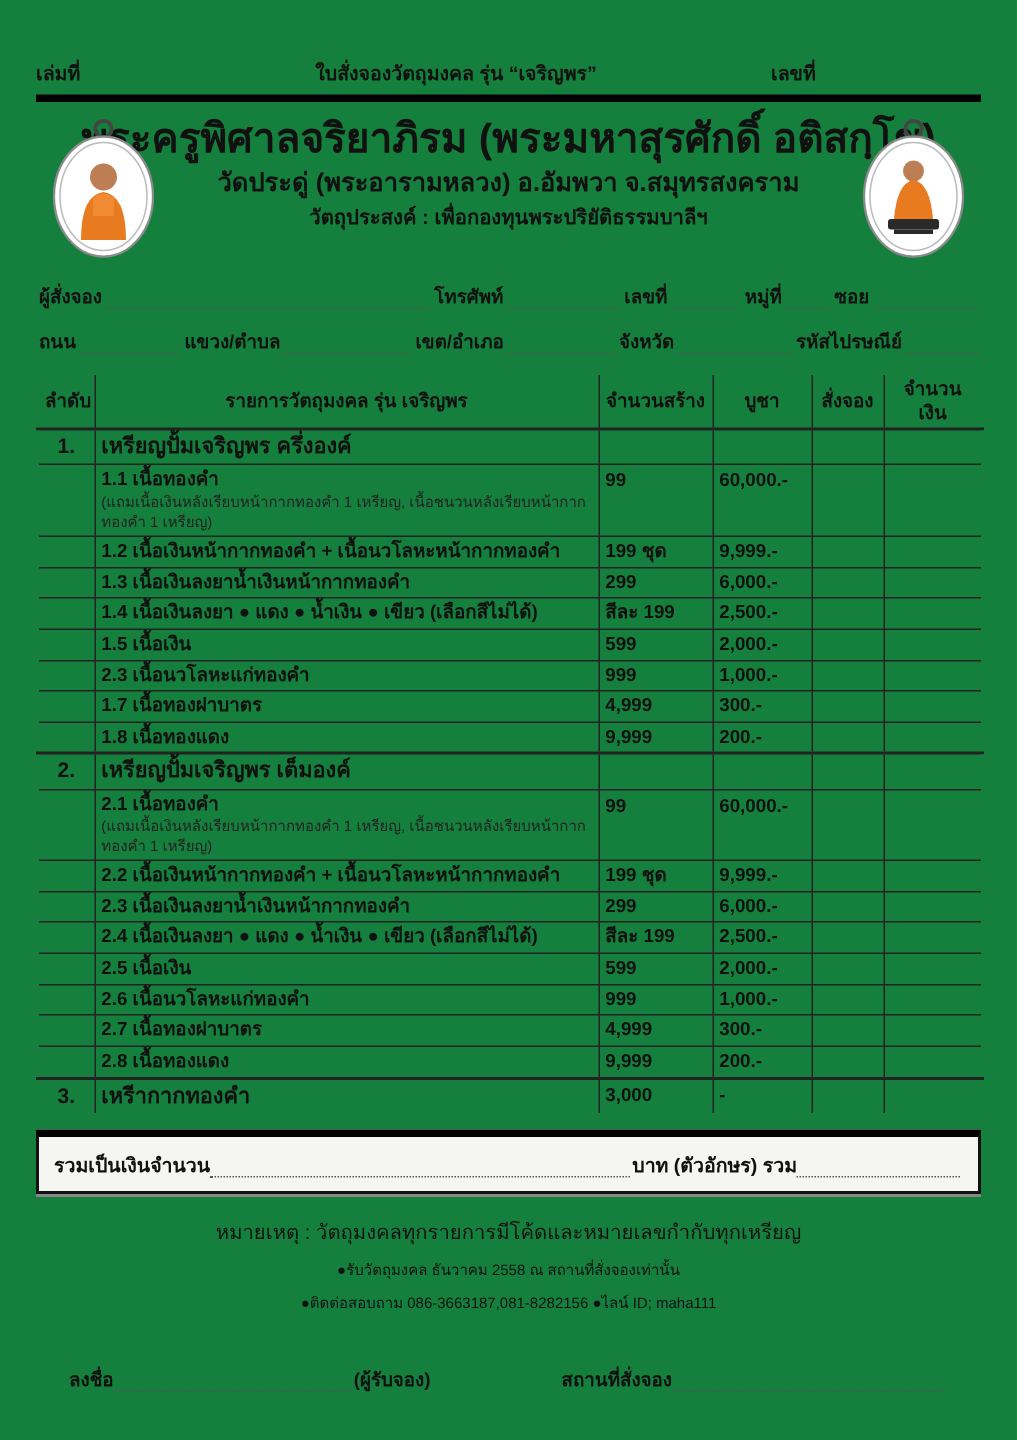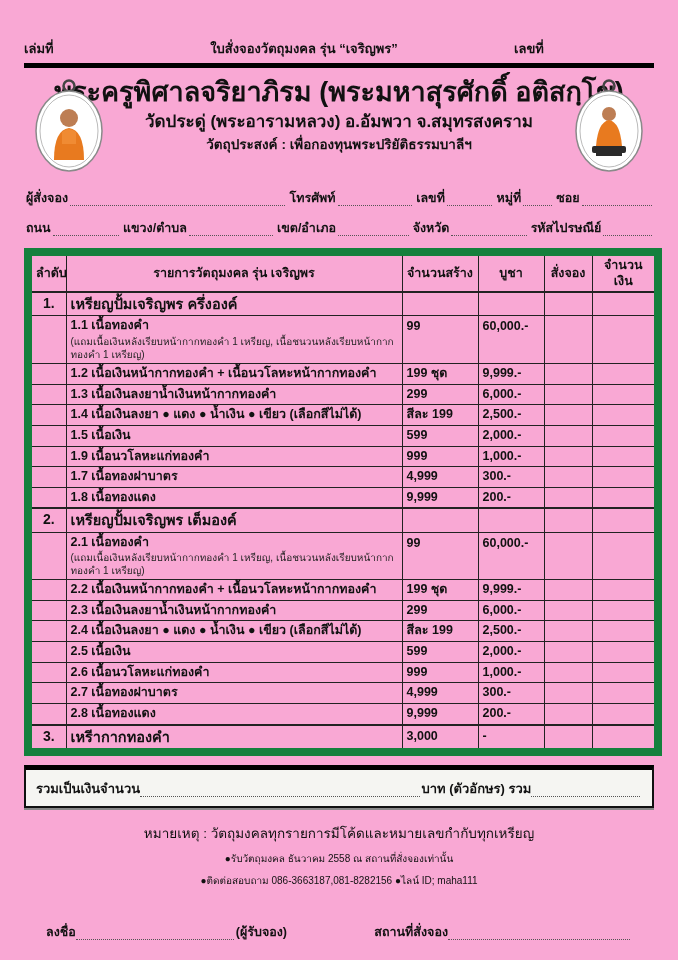--- a/index.html
+++ b/index.html
@@ -1,17 +1,17 @@
 <!DOCTYPE html>
 <html><head>
 <meta charset="utf-8">
 <style>
   html,body{margin:0;padding:0;background:#ddddda;}
   .page{
-    width:678px;height:960px;background:#f9a8d4;color:#111;
+    width:678px;height:960px;background:#15803d;color:#111;
     font-family:"Liberation Sans","DejaVu Sans",sans-serif;
     box-sizing:border-box;padding:38px 24px 12px;position:relative;overflow:hidden;
   }
   
   .topline{display:flex;align-items:flex-end;font-size:13px;font-weight:bold;}
   .topline .vol{width:110px;text-align:left;}
   .topline .ttl{flex:1;text-align:center;}
   .topline .ttl .t-bold{font-weight:900;}
   .topline .num{width:140px;text-align:left;padding-left:40px;}
   .blackbar{height:5px;background:#000;margin-top:4px;}
@@ -23,21 +23,21 @@
   .amulet{position:absolute;top:8px;}
   .amulet.left{left:8px;}
   .amulet.right{right:8px;}
   
   .fieldline{display:flex;align-items:flex-end;font-size:12.5px;font-weight:bold;margin-top:10px;}
   .fieldline .flabel{white-space:nowrap;padding:0 2px;}
   .dots{border-bottom:1.6px dotted #555;height:14px;margin:0 2px 2px 0;}
   
   table.order{border-collapse:collapse;width:630px;margin-top:10px;table-layout:fixed;}
   table.order th,table.order td{border:1px solid #222;padding:2px 4px;line-height:1.25;}
-  table.order{border:8px solid #15803d;}
+  table.order{border:2px solid #15803d;}
   th{font-size:12.5px;font-weight:bold;text-align:center;padding:4px 2px;}
   td.c-order{text-align:center;font-weight:bold;font-size:14px;vertical-align:top;}
   td.c-item{padding-left:8px;}
   .item-name{font-size:12.5px;font-weight:bold;}
   tr.section-row .item-name{font-size:14.5px;font-weight:900;}
   tr.section-row td{border-top-width:2px;}
   .item-note{font-size:10px;font-weight:normal;color:#222;margin-top:2px;}
   td.c-qty,td.c-price{font-weight:bold;font-size:12.5px;vertical-align:middle;}
   tr.has-note td.c-qty,tr.has-note td.c-price{vertical-align:top;padding-top:3px;}
   
@@ -199,21 +199,21 @@
             <div class="item-name">1.5 เนื้อเงิน</div>
           </td>
           <td class="c-qty">599</td>
           <td class="c-price">2,000.-</td>
           <td class="c-book"></td>
           <td class="c-amt"></td>
         </tr>
         <tr>
           <td class="c-order"></td>
           <td class="c-item">
-            <div class="item-name">1.9 เนื้อนวโลหะแก่ทองคำ</div>
+            <div class="item-name">2.3 เนื้อนวโลหะแก่ทองคำ</div>
           </td>
           <td class="c-qty">999</td>
           <td class="c-price">1,000.-</td>
           <td class="c-book"></td>
           <td class="c-amt"></td>
         </tr>
         <tr>
           <td class="c-order"></td>
           <td class="c-item">
             <div class="item-name">1.7 เนื้อทองฝาบาตร</div>

